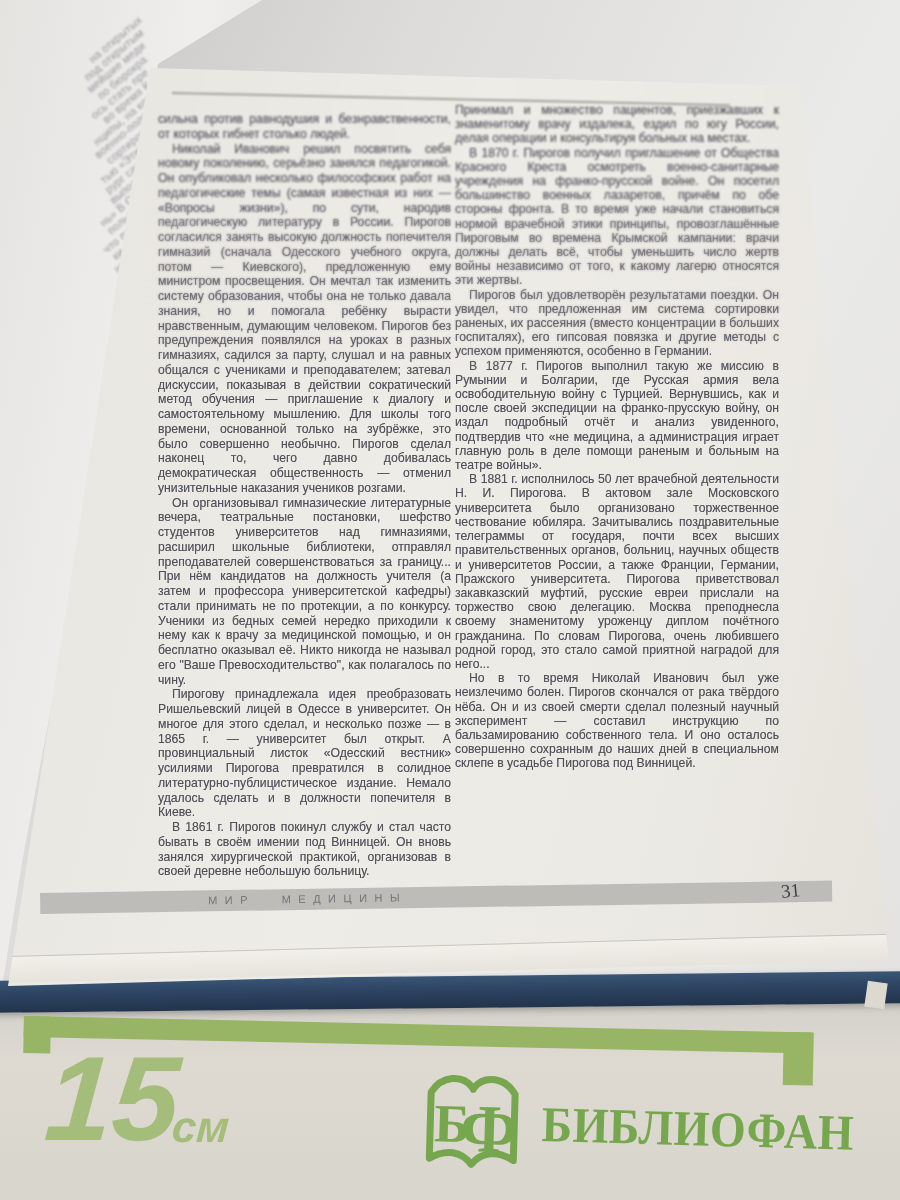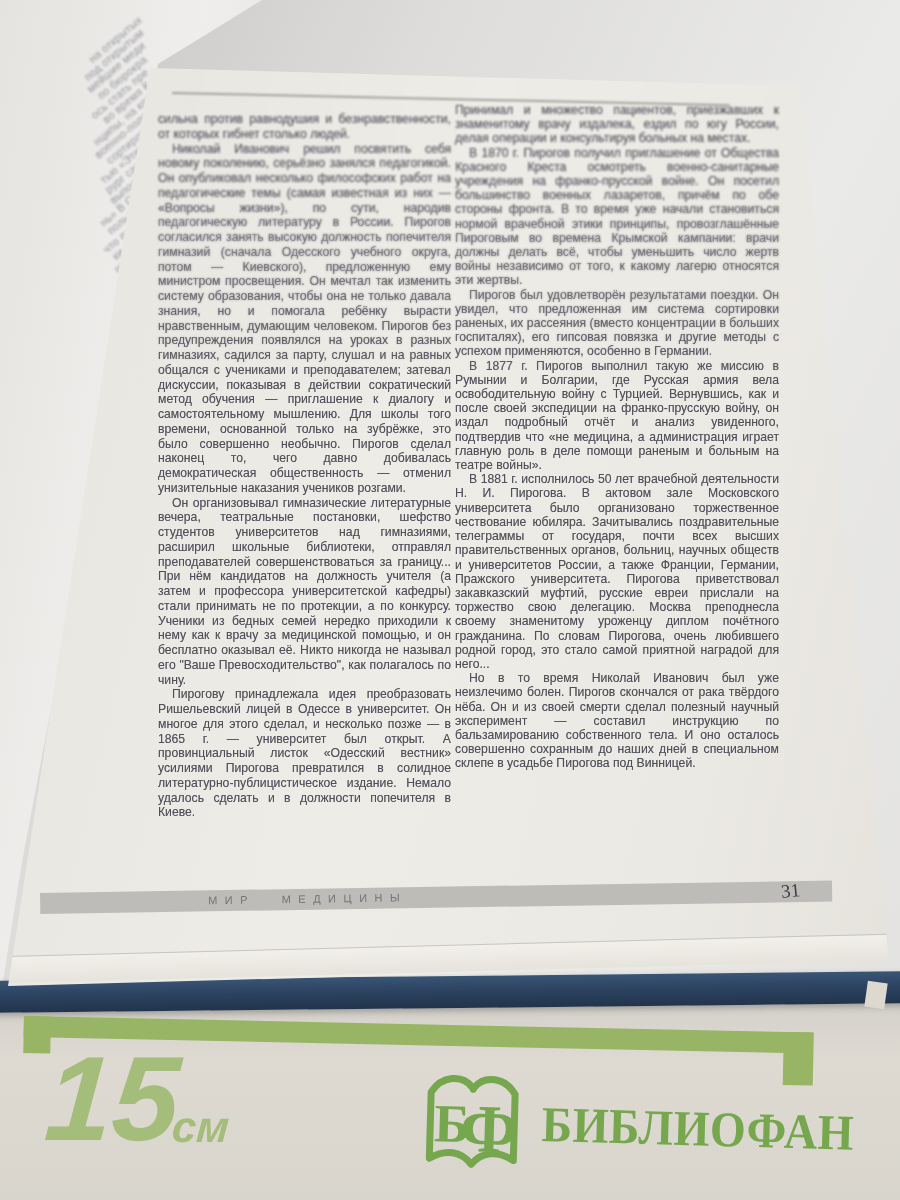--- a/index.html
+++ b/index.html
@@ -114,20 +114,21 @@
   <div class="page">
     <div class="stack-band"></div>
     <div class="header-rule"></div>
 
     <div class="col col-left">
 
     <p>сильна против равнодушия и безнравственности, от которых гибнет столько людей.</p>
         <p>Николай Иванович решил посвятить себя новому поколению, серьёзно занялся педагогикой. Он опубликовал несколько философских работ на педагогические темы (самая известная из них — «Вопросы жизни»), по сути, народив педагогическую литературу в России. Пирогов согласился занять высокую должность попечителя гимназий (сначала Одесского учебного округа, потом — Киевского), предложенную ему министром просвещения. Он мечтал так изменить систему образования, чтобы она не только давала знания, но и помогала ребёнку вырасти нравственным, думающим человеком. Пирогов без предупреждения появлялся на уроках в разных гимназиях, садился за парту, слушал и на равных общался с учениками и преподавателем; затевал дискуссии, показывая в действии сократический метод обучения — приглашение к диалогу и самостоятельному мышлению. Для школы того времени, основанной только на зубрёжке, это было совершенно необычно. Пирогов сделал наконец то, чего давно добивалась демократическая общественность — отменил унизительные наказания учеников розгами.</p>
         <p>Он организовывал гимназические литературные вечера, театральные постановки, шефство студентов университетов над гимназиями, расширил школьные библиотеки, отправлял преподавателей совершенствоваться за границу... При нём кандидатов на должность учителя (а затем и профессора университетской кафедры) стали принимать не по протекции, а по конкурсу. Ученики из бедных семей нередко приходили к нему как к врачу за медицинской помощью, и он бесплатно оказывал её. Никто никогда не называл его "Ваше Превосходительство", как полагалось по чину.</p>
         <p>Пирогову принадлежала идея преобразовать Ришельевский лицей в Одессе в университет. Он многое для этого сделал, и несколько позже — в 1865 г. — университет был открыт. А провинциальный листок «Одесский вестник» усилиями Пирогова превратился в солидное литературно-публицистическое издание. Немало удалось сделать и в должности попечителя в Киеве.</p>
+        <p>В 1861 г. Пирогов покинул службу и стал часто бывать в своём имении под Винницей. Он вновь занялся хирургической практикой, организовав в своей деревне небольшую больницу.</p>
       </div>
 
     <div class="col col-right">
 
     <p>Принимал и множество пациентов, приезжавших к знаменитому врачу издалека, ездил по югу России, делая операции и консультируя больных на местах.</p>
         <p>В 1870 г. Пирогов получил приглашение от Общества Красного Креста осмотреть военно-санитарные учреждения на франко-прусской войне. Он посетил большинство военных лазаретов, причём по обе стороны фронта. В то время уже начали становиться нормой врачебной этики принципы, провозглашённые Пироговым во времена Крымской кампании: врачи должны делать всё, чтобы уменьшить число жертв войны независимо от того, к какому лагерю относятся эти жертвы.</p>
         <p>Пирогов был удовлетворён результатами поездки. Он увидел, что предложенная им система сортировки раненых, их рассеяния (вместо концентрации в больших госпиталях), его гипсовая повязка и другие методы с успехом применяются, особенно в Германии.</p>
         <p>В 1877 г. Пирогов выполнил такую же миссию в Румынии и Болгарии, где Русская армия вела освободительную войну с Турцией. Вернувшись, как и после своей экспедиции на франко-прусскую войну, он издал подробный отчёт и анализ увиденного, подтвердив что «не медицина, а администрация играет главную роль в деле помощи раненым и больным на театре войны».</p>
         <p>В 1881 г. исполнилось 50 лет врачебной деятельности Н. И. Пирогова. В актовом зале Московского университета было организовано торжественное чествование юбиляра. Зачитывались поздравительные телеграммы от государя, почти всех высших правительственных органов, больниц, научных обществ и университетов России, а также Франции, Германии, Пражского университета. Пирогова приветствовал закавказский муфтий, русские евреи прислали на торжество свою делегацию. Москва преподнесла своему знаменитому уроженцу диплом почётного гражданина. По словам Пирогова, очень любившего родной город, это стало самой приятной наградой для него...</p>
         <p>Но в то время Николай Иванович был уже неизлечимо болен. Пирогов скончался  от рака твёрдого нёба. Он и из своей смерти сделал полезный научный эксперимент — составил инструкцию по бальзамированию собственного тела. И оно осталось совершенно сохранным до наших дней в специальном склепе в усадьбе Пирогова под Винницей.</p>

